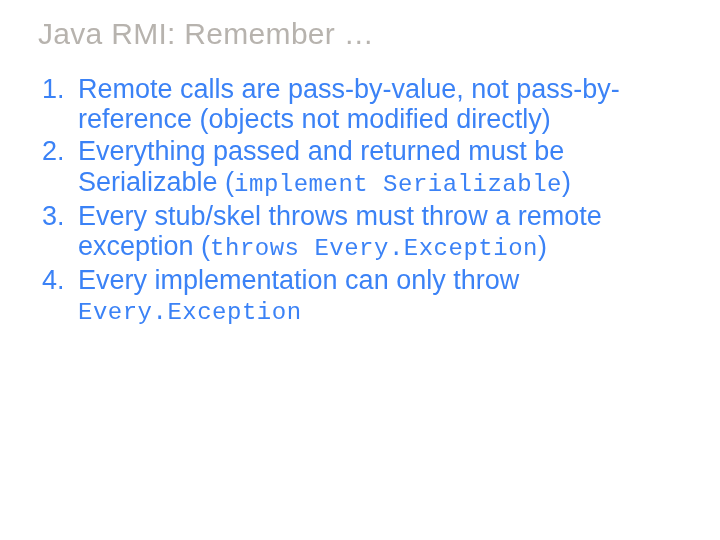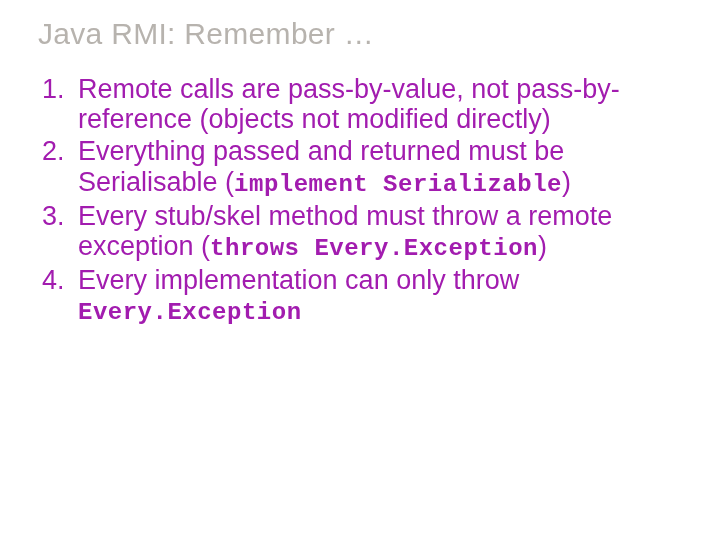--- a/index.html
+++ b/index.html
@@ -28,56 +28,56 @@
   }
   ol.points {
     margin: 0;
     padding: 0 0 0 34px;
     list-style: decimal;
   }
   ol.points > li {
     font-size: 27px;
     font-weight: 300;
     line-height: 1.12;
-    color: #a21caf;
+    color: #3b82f6;
     margin: 0 0 2px 0;
     padding-left: 6px;
   }
   ol.points > li::marker {
     font-size: 27px;
     font-weight: 300;
   }
   .mono {
     font-family: "Courier New", Courier, monospace;
     font-size: 24px;
-    font-weight: 700;
+    font-weight: 400;
     letter-spacing: 0.5px;
   }
   .italic {
   }
 </style>
 </head>
 <body>
 
 <div class="slide">
 
   <h1 class="title">Java RMI: Remember …</h1>
 
   <ol class="points">
 
     <li>
       <span>Remote calls are pass-by-value, not pass-by-reference (objects not modified directly)</span>
     </li>
 
     <li>
-      <span>Everything passed and returned must be Serialisable (</span><span class="mono">implement Serializable</span><span>)</span>
+      <span>Everything passed and returned must be Serializable (</span><span class="mono">implement Serializable</span><span>)</span>
     </li>
 
     <li>
-      <span>Every stub/skel method </span><span class="italic">must</span><span> throw a remote exception (</span><span class="mono">throws Every.Exception</span><span>)</span>
+      <span>Every stub/skel throws </span><span class="italic">must</span><span> throw a remote exception (</span><span class="mono">throws Every.Exception</span><span>)</span>
     </li>
 
     <li>
       <span>Every implementation can only throw </span><span class="mono">Every.Exception</span>
     </li>
 
   </ol>
 
 </div>
 

